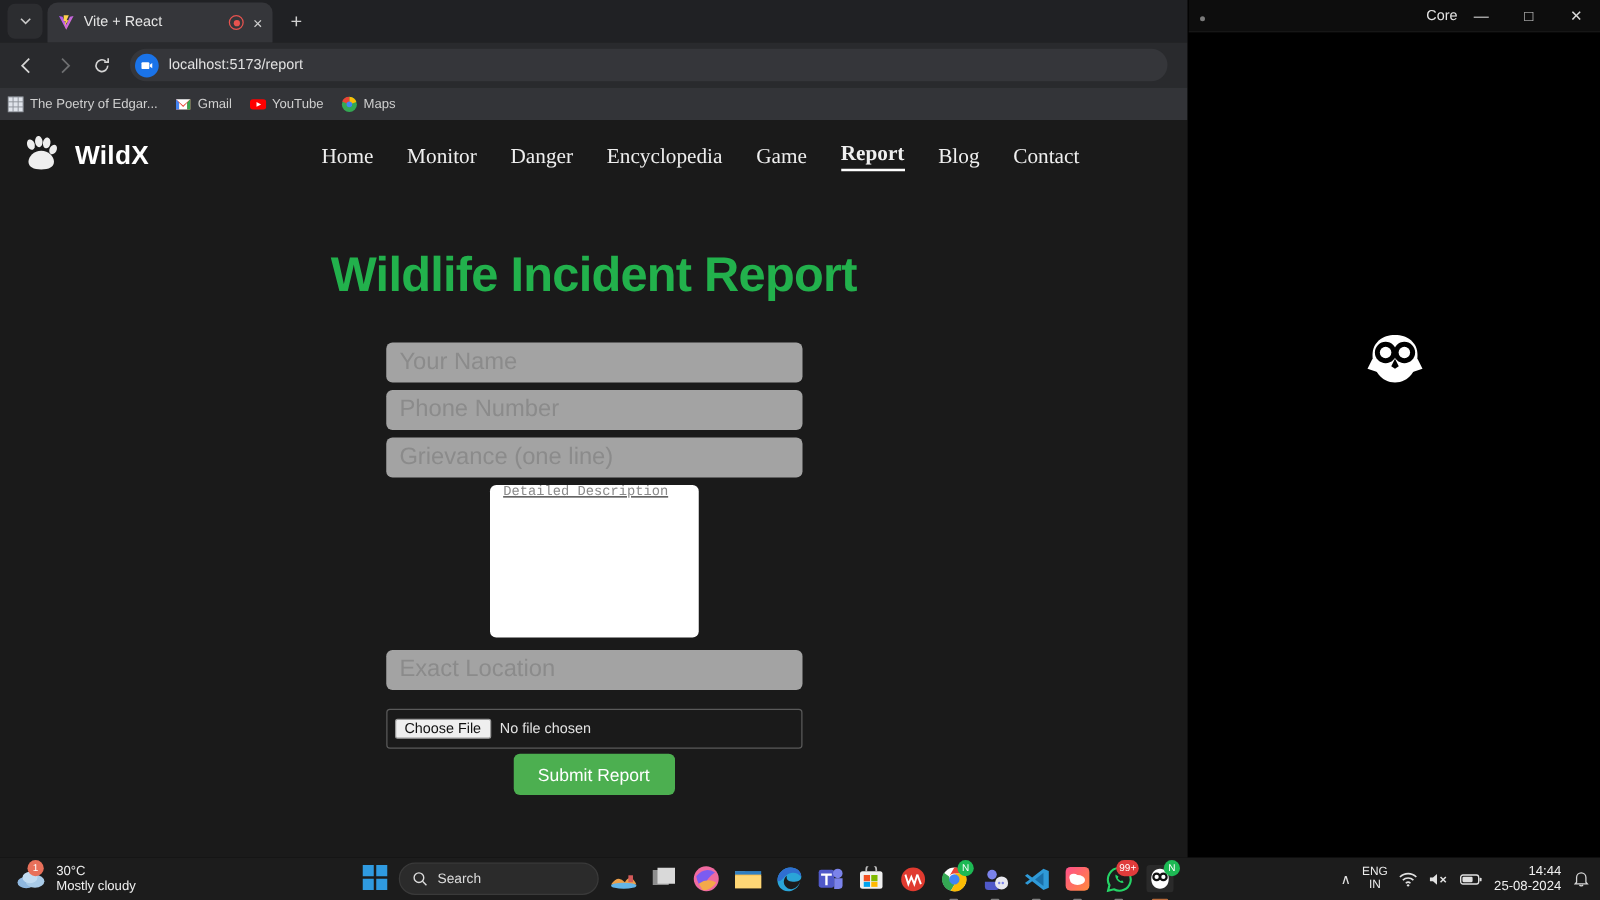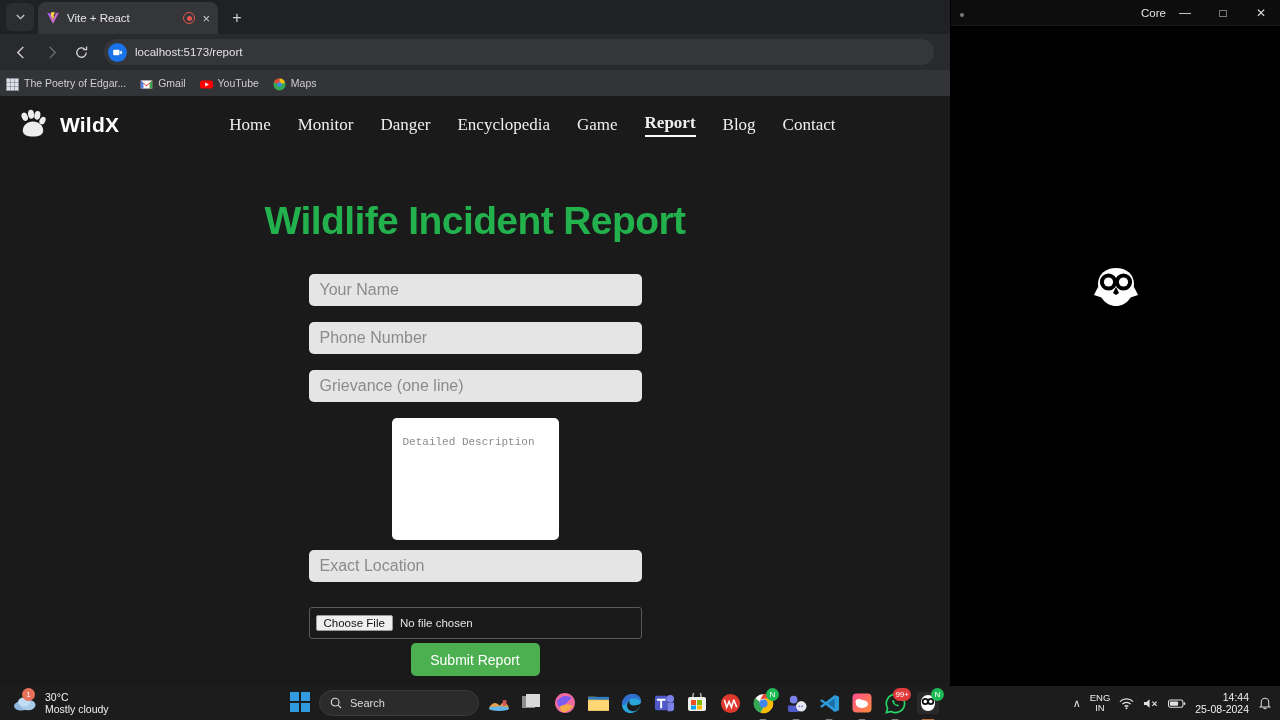--- a/index.html
+++ b/index.html
@@ -95,20 +95,21 @@
   .bm-ico { width: 13px; height: 13px; flex: none; }
 
   
   .page {
     height: 590px; background: #1a1a1a;
     overflow: hidden; position: relative;
   }
   .site-nav {
     height: 58px; display: flex; align-items: center;
     padding-left: 16px;
+    gap: 28px;
   }
   .brand { display: flex; align-items: center; gap: 11px; }
   .brand-name {
     font-size: 21px; font-weight: bold; color: #fff;
     letter-spacing: .2px;
   }
   .nav-links {
     display: flex; align-items: center; gap: 27px;
     margin-left: 110px;
   }
@@ -133,32 +134,32 @@
   }
 
   .form {
     width: 333px;
     margin: 31px auto 0;
     display: flex; flex-direction: column;
     align-items: center;
   }
   .field {
     width: 333px; height: 32px;
-    background: #e5e5e5; border: none; border-radius: 5px;
-    padding: 0 11px; margin-bottom: 16px;
-    font-size: 16px; color: #333;
+    background: #a3a3a3; border: none; border-radius: 5px;
+    padding: 0 11px; margin-bottom: 6px;
+    font-size: 19px; color: #333;
     font-family: "Liberation Sans", sans-serif;
   }
   .field::placeholder { color: #8b8b8b; }
   .ta {
     width: 167px; height: 122px;
     background: #fff; border: none; border-radius: 5px;
-    padding: 18px 11px; margin-bottom: 10px;
+    padding: 0 11px; margin-bottom: 10px;
     font-family: "Liberation Mono", monospace;
-    font-size: 11px; color: #333; resize: none;
+    font-size: 11px; color: #333; resize: none; text-decoration: underline;
   }
   .ta::placeholder { color: #8b8b8b; }
   .filebox {
     width: 333px; height: 32px;
     border: 1px solid #5a5a5a; border-radius: 3px;
     background: transparent;
     display: flex; align-items: center;
     padding: 0 6px; gap: 7px;
     margin-top: 9px; margin-bottom: 4px;
   }

